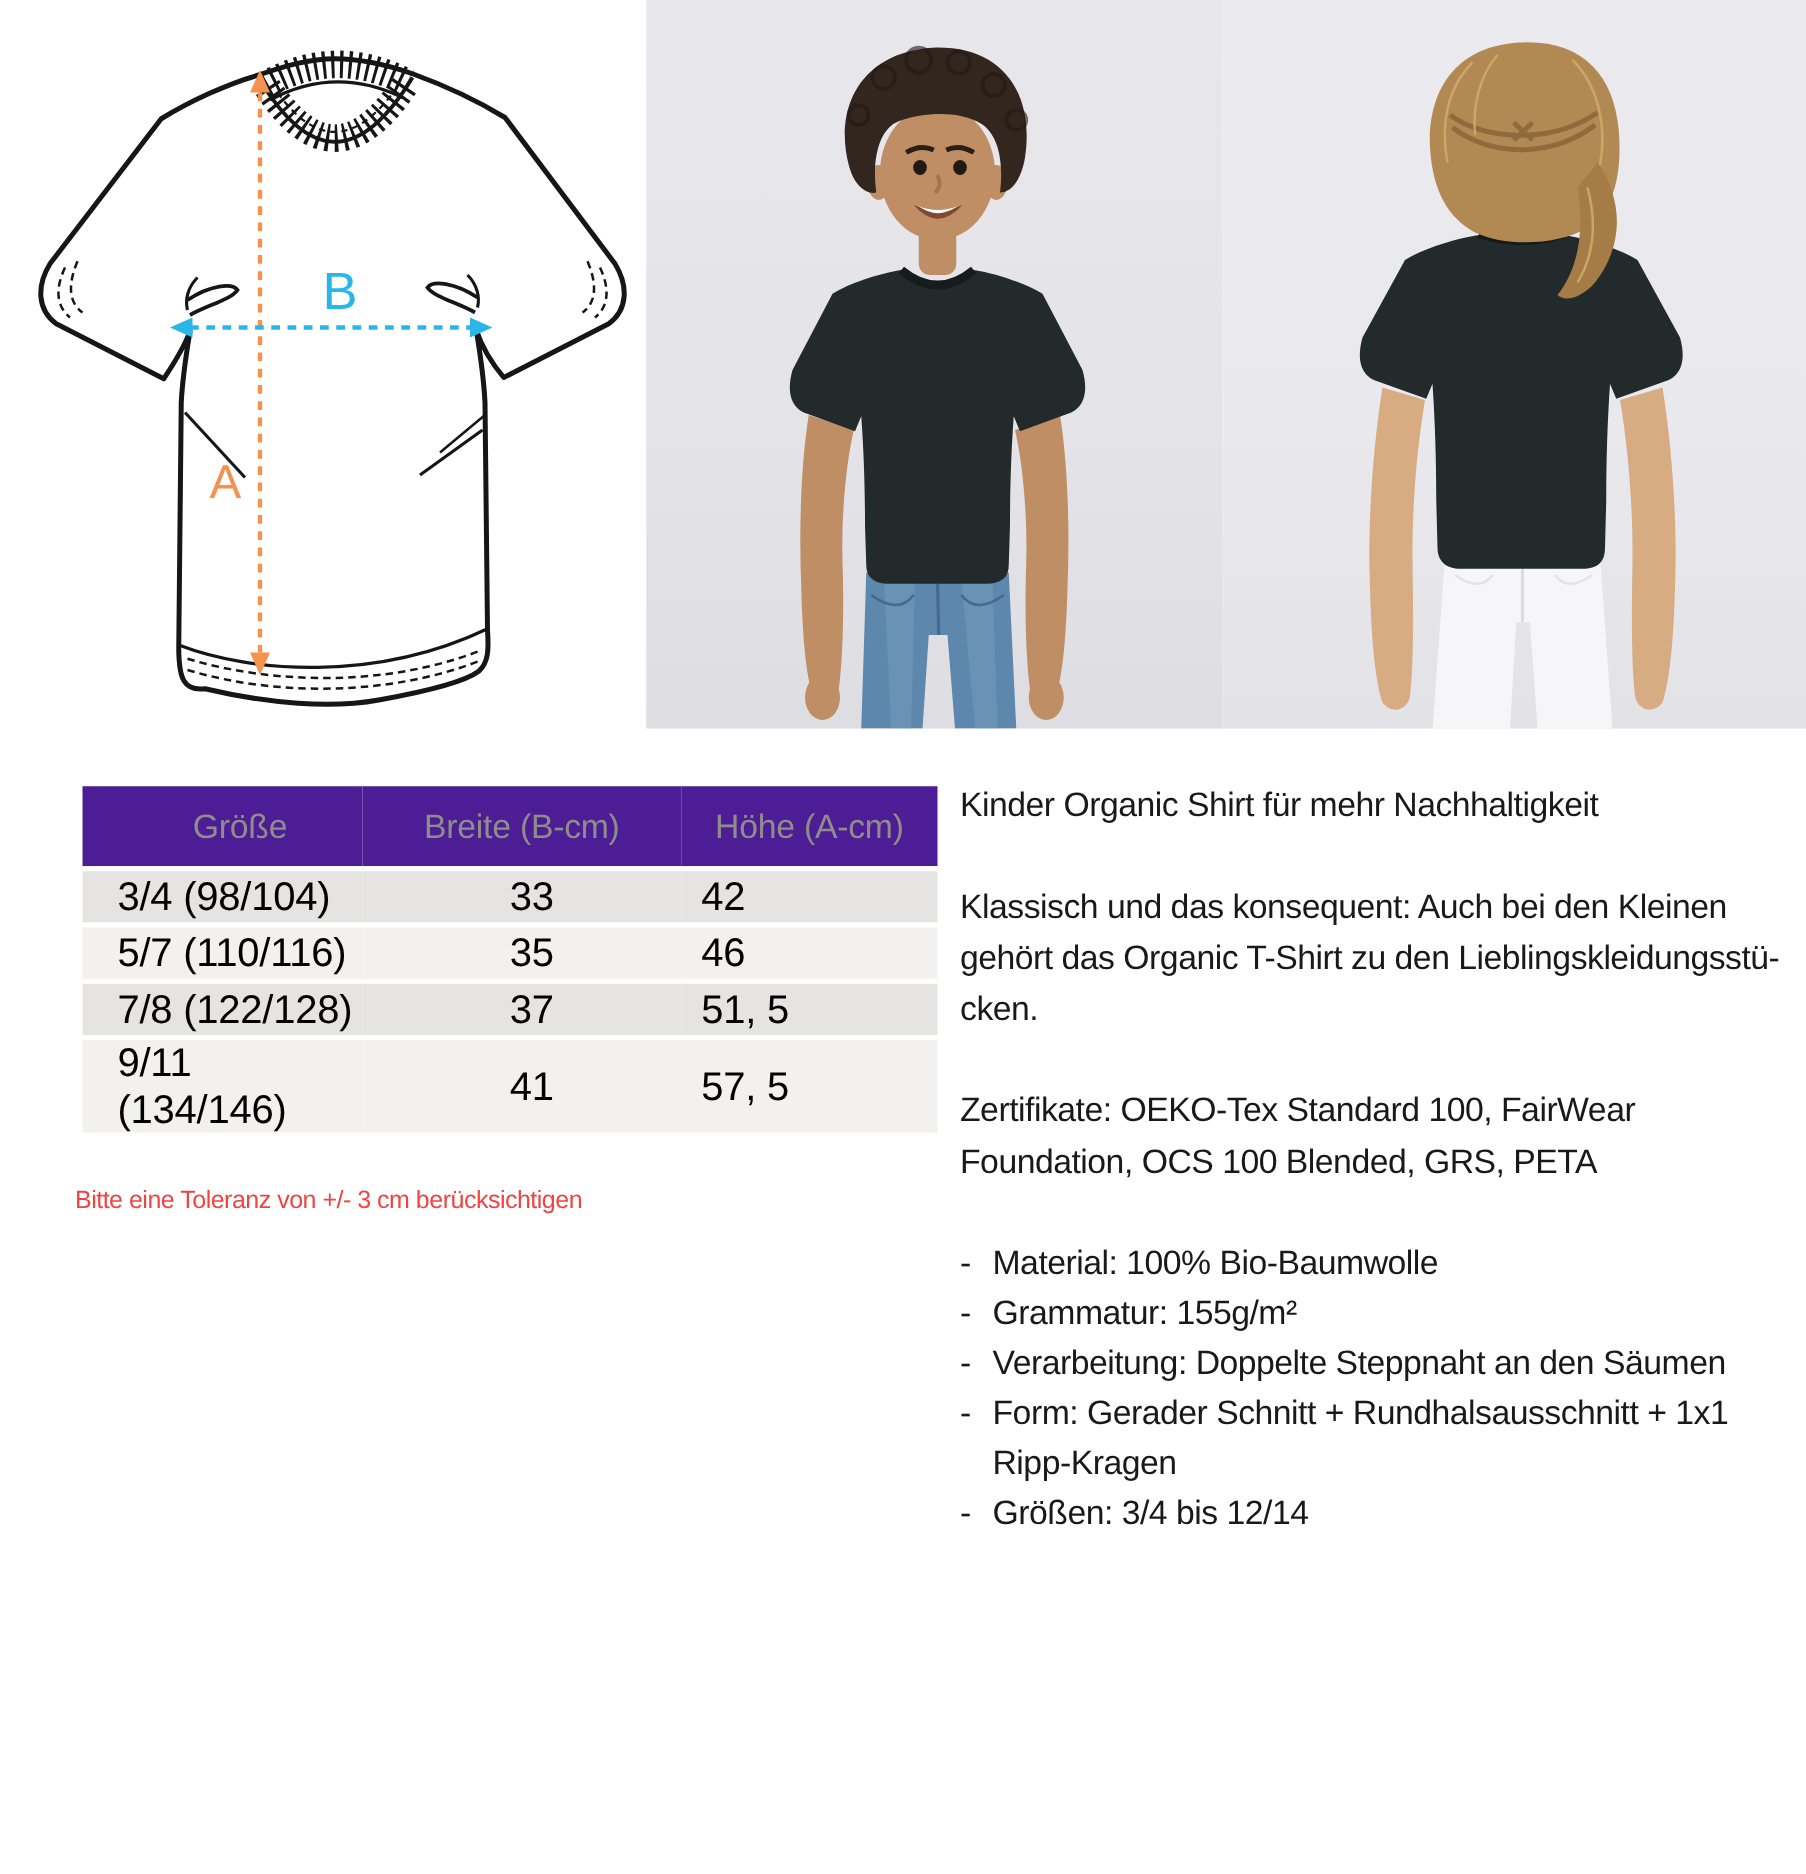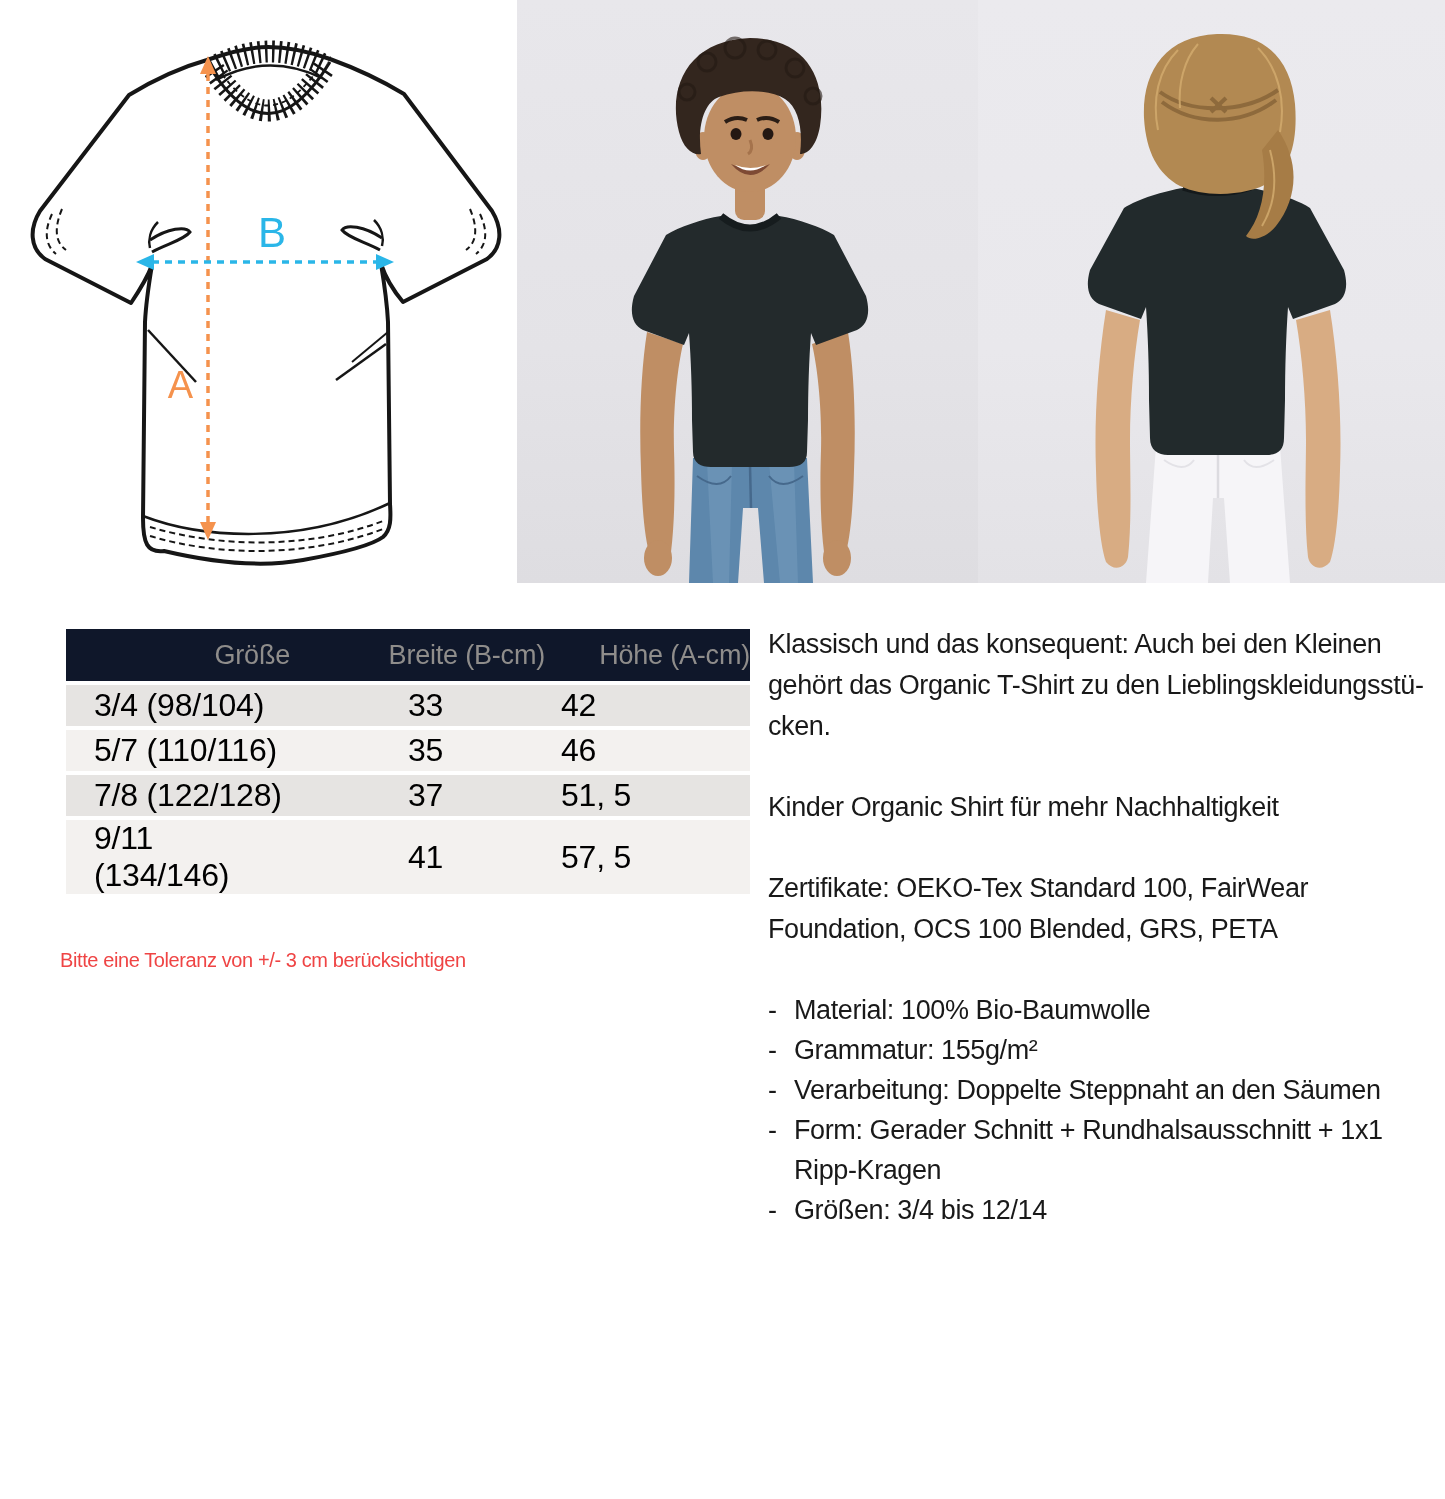--- a/index.html
+++ b/index.html
@@ -11,21 +11,21 @@
   .diagram-panel { position:absolute; left:0; top:0; width:517px; height:583px; background:#ffffff; }
   .photo { position:absolute; top:0; height:583px; overflow:hidden; }
   .photo-front { left:517px; width:461px; background:linear-gradient(180deg,#e8e7eb 0%,#e4e3e7 60%,#dedde1 100%); }
   .photo-back  { left:978px; width:467px; background:linear-gradient(180deg,#ebeaee 0%,#e9e8ec 60%,#e3e2e6 100%); }
   .photo svg, .diagram-panel svg { display:block; }
 
   
   .bottom { position:absolute; top:583px; left:0; width:1445px; height:916px; background:#ffffff; }
 
   .size-table { position:absolute; left:66px; top:46px; width:684px; border-collapse:separate; border-spacing:0; table-layout:fixed; }
-  .size-table th { height:52px; text-align:right; font-weight:400; font-size:27px; color:#8f8d8b; background:#0f172a; letter-spacing:-0.2px; }
+  .size-table th { height:64px; text-align:center; font-weight:400; font-size:27px; color:#8f8d8b; background:#4c1d95; letter-spacing:-0.2px; }
   .size-table td { height:45px; font-size:32px; color:#000000; border-top:4px solid #ffffff; letter-spacing:-0.2px; }
   .size-table th:nth-child(1) { width:224px; padding-left:28px; }
   .size-table th:nth-child(2) { width:255px; }
   .size-table th:nth-child(3) { }
   .size-table td:nth-child(1) { padding-left:28px; }
   .size-table td:nth-child(2) { padding-left:16px;text-align:center; }
   .size-table td:nth-child(3) { padding-left:16px;margin-top:40px; }
   .size-table tbody tr.row-dark  td { background:#e6e4e2; }
   .size-table tbody tr.row-light td { background:#f3f1ef; }
 
@@ -218,24 +218,24 @@
             <td>9/11 (134/146)</td>
             <td>41</td>
             <td>57, 5</td>
           </tr>
         </tbody>
     </table>
 
     <div class="tolerance">Bitte eine Toleranz von +/- 3 cm berücksichtigen</div>
 
     <div class="desc">
+        <p>Kinder Organic Shirt für mehr Nachhaltigkeit</p>
         <p>Klassisch und das konsequent: Auch bei den Kleinen
 gehört das Organic T-Shirt zu den Lieblingskleidungsstü-
 cken.</p>
-        <p>Kinder Organic Shirt für mehr Nachhaltigkeit</p>
         <p>Zertifikate: OEKO-Tex Standard 100, FairWear
 Foundation, OCS 100 Blended, GRS, PETA</p>
         <div class="spec-list">
           <div class="bullet">
             <span class="dash">-</span>
             <span class="btext">Material: 100% Bio-Baumwolle</span>
           </div>
           <div class="bullet">
             <span class="dash">-</span>
             <span class="btext">Grammatur: 155g/m²</span>

